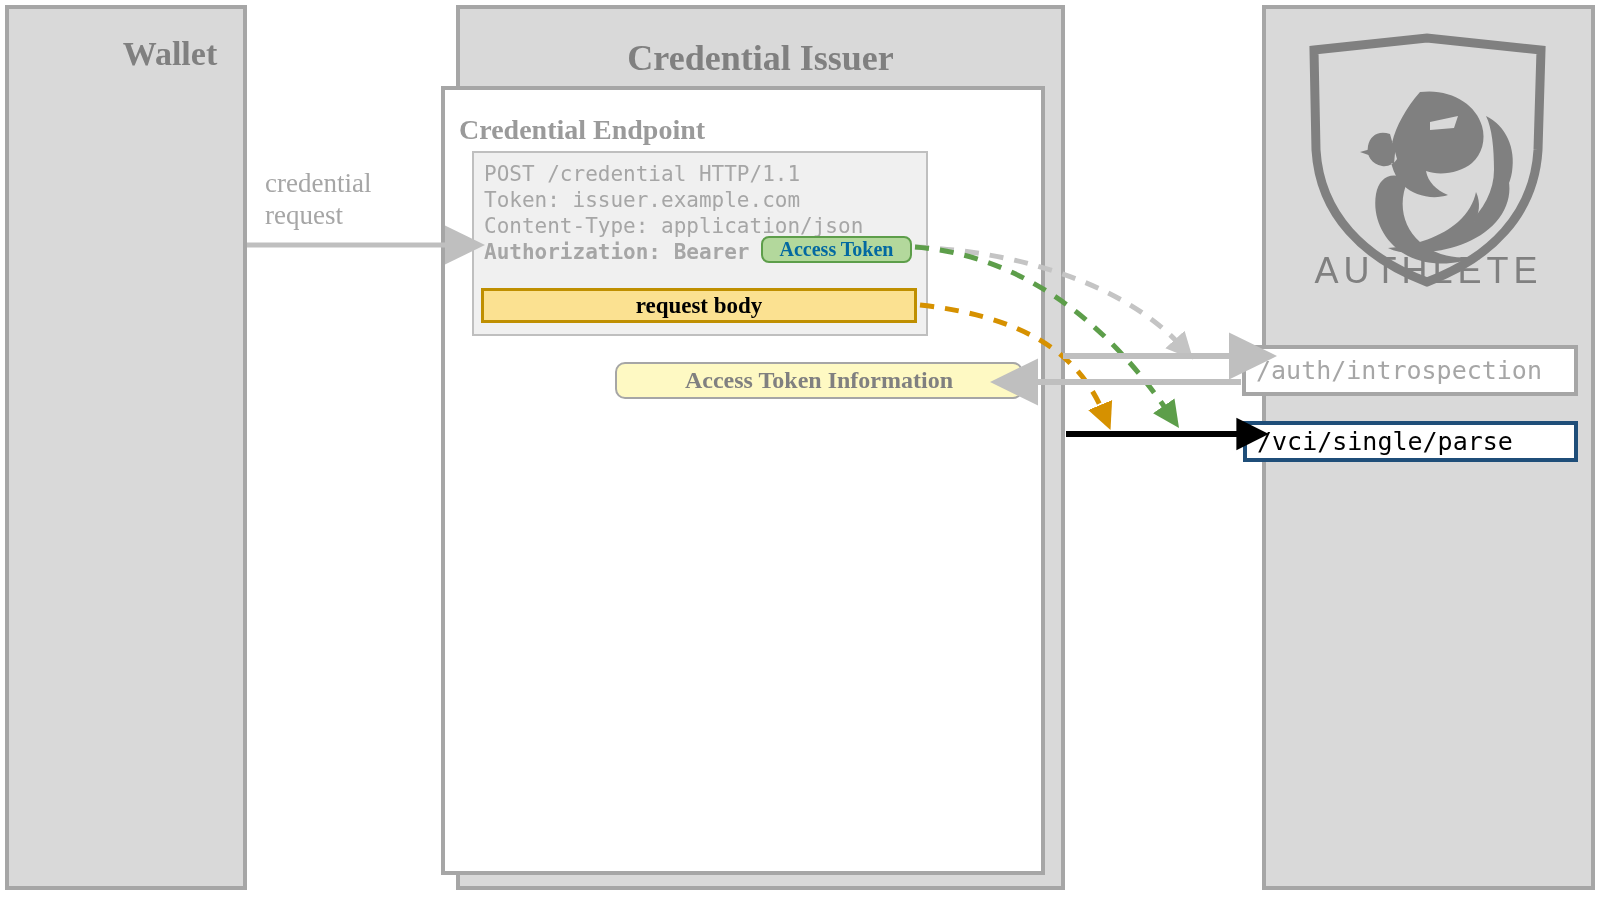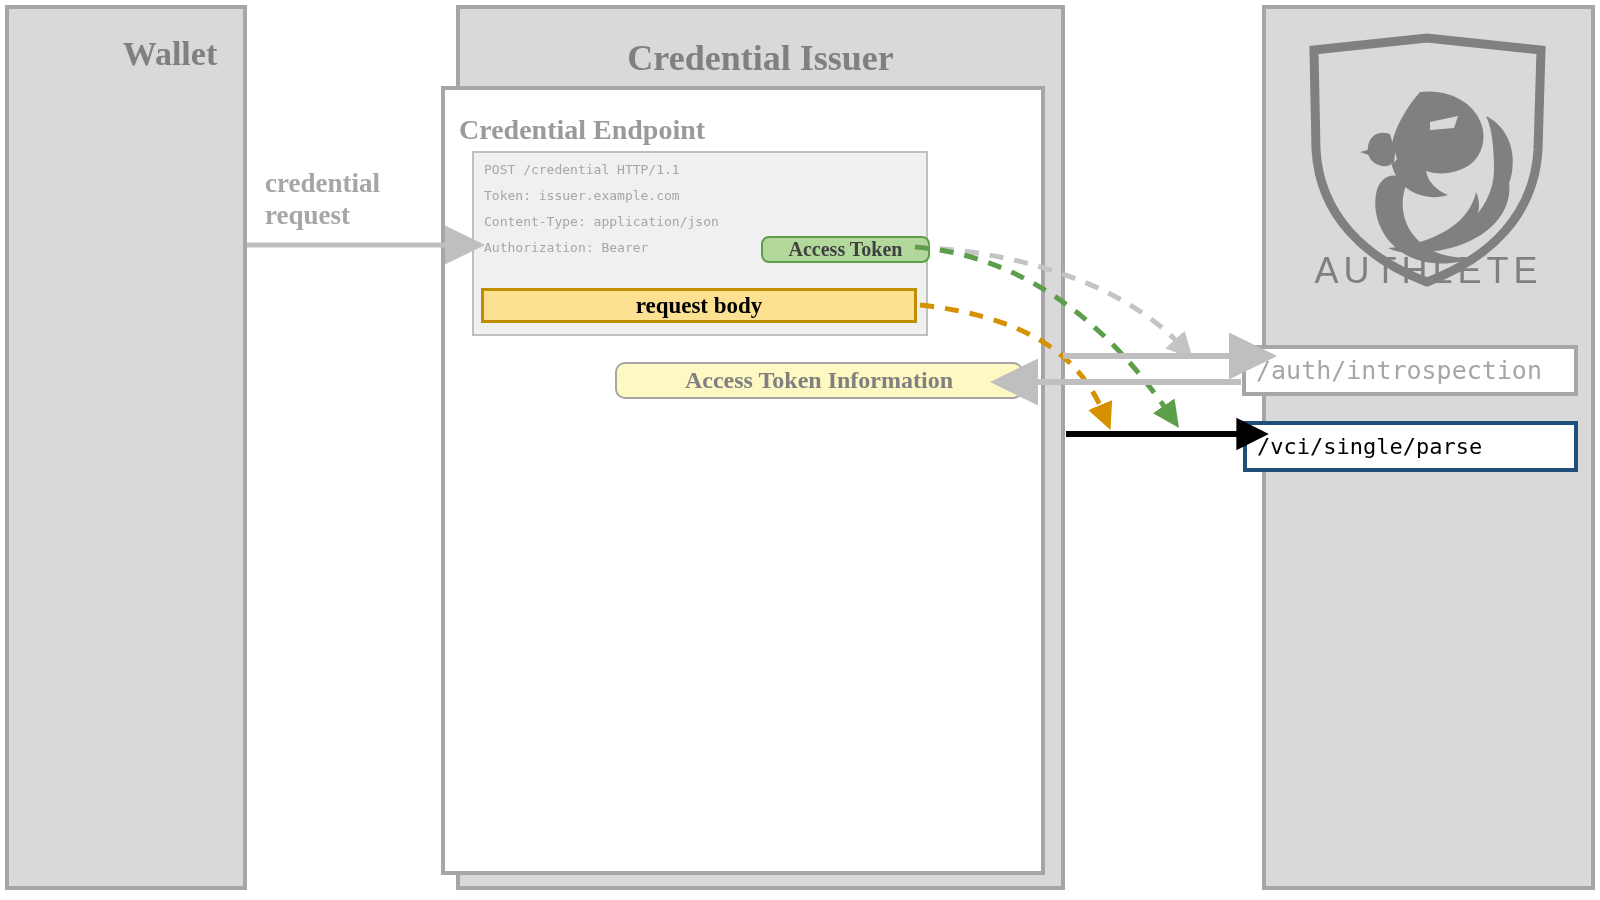--- a/index.html
+++ b/index.html
@@ -68,47 +68,47 @@
     width: 456px;
     height: 185px;
     background: #f0f0f0;
     border: 2px solid #bfbfbf;
     box-sizing: border-box;
   }
   .http-line {
     position: absolute;
     left: 10px;
     font-family: "DejaVu Sans Mono", monospace;
-    font-size: 13px;
+    font-size: 21px;
     color: #a6a6a6;
     white-space: pre;
     letter-spacing: 0px;
   }
   #http-l0 { top: 9px; }
   #http-l1 { top: 35px; }
   #http-l2 { top: 61px; }
-  #http-l3 { top: 87px; }
+  #http-l3 { top: 87px; font-weight: bold; }
 
   #access-token-badge {
     position: absolute;
     left: 761px;
     top: 236px;
-    width: 169px;
+    width: 151px;
     height: 27px;
     background: #b3d89c;
     border: 2px solid #5d9e4a;
     border-radius: 8px;
     box-sizing: border-box;
     display: flex;
     align-items: center;
     justify-content: center;
     font-family: "Liberation Serif", serif;
     font-weight: bold;
     font-size: 20px;
-    color: #404040;
+    color: #0369a1;
   }
 
   #message-body-box {
     position: absolute;
     left: 481px;
     top: 288px;
     width: 436px;
     height: 35px;
     background: #fbe191;
     border: 3px solid #bf8f00;
@@ -152,35 +152,35 @@
     font-family: "DejaVu Sans Mono", monospace;
   }
   #introspection-box {
     left: 1242px; top: 345px; width: 336px; height: 51px;
     border: 4px solid #a6a6a6;
     font-size: 25px;
     color: #a6a6a6;
     padding-left: 10px;
   }
   #parse-box {
-    left: 1243px; top: 421px; width: 335px; height: 51px;
+    left: 1243px; top: 421px; width: 335px; height: 41px;
     border: 4px solid #1f4e79;
-    font-size: 22px;
+    font-size: 25px;
     color: #000000;
     padding-left: 10px;
   }
 
   
   #cred-request-label {
     position: absolute;
     left: 265px;
     top: 167px;
     width: 170px;
     font-family: "Liberation Serif", serif;
-    font-weight: bold;
+    font-weight: normal;
     font-size: 27px;
     line-height: 32px;
     color: #a6a6a6;
   }
 
   
   #connectors {
     position: absolute;
     left: 0; top: 0;
     width: 1600px; height: 900px;

